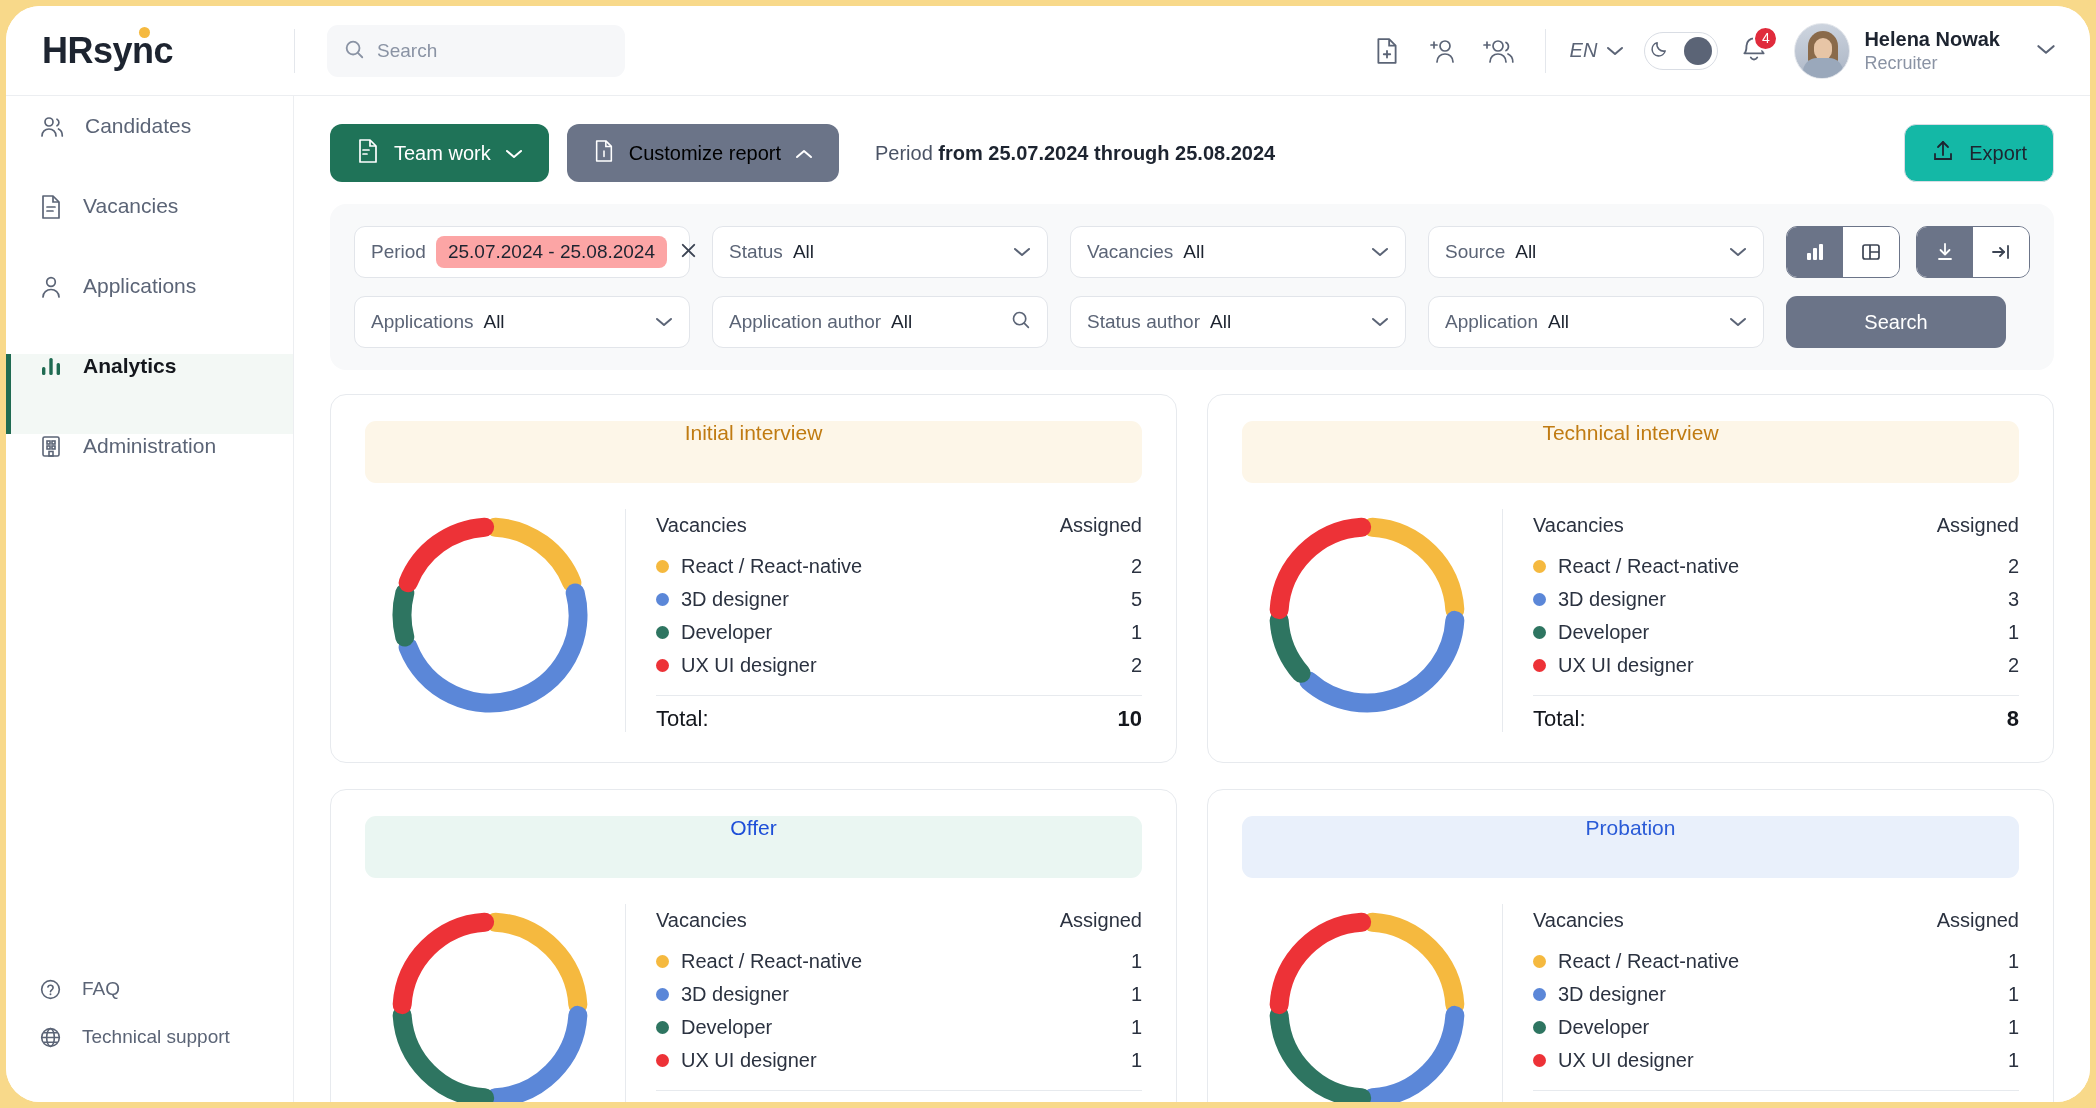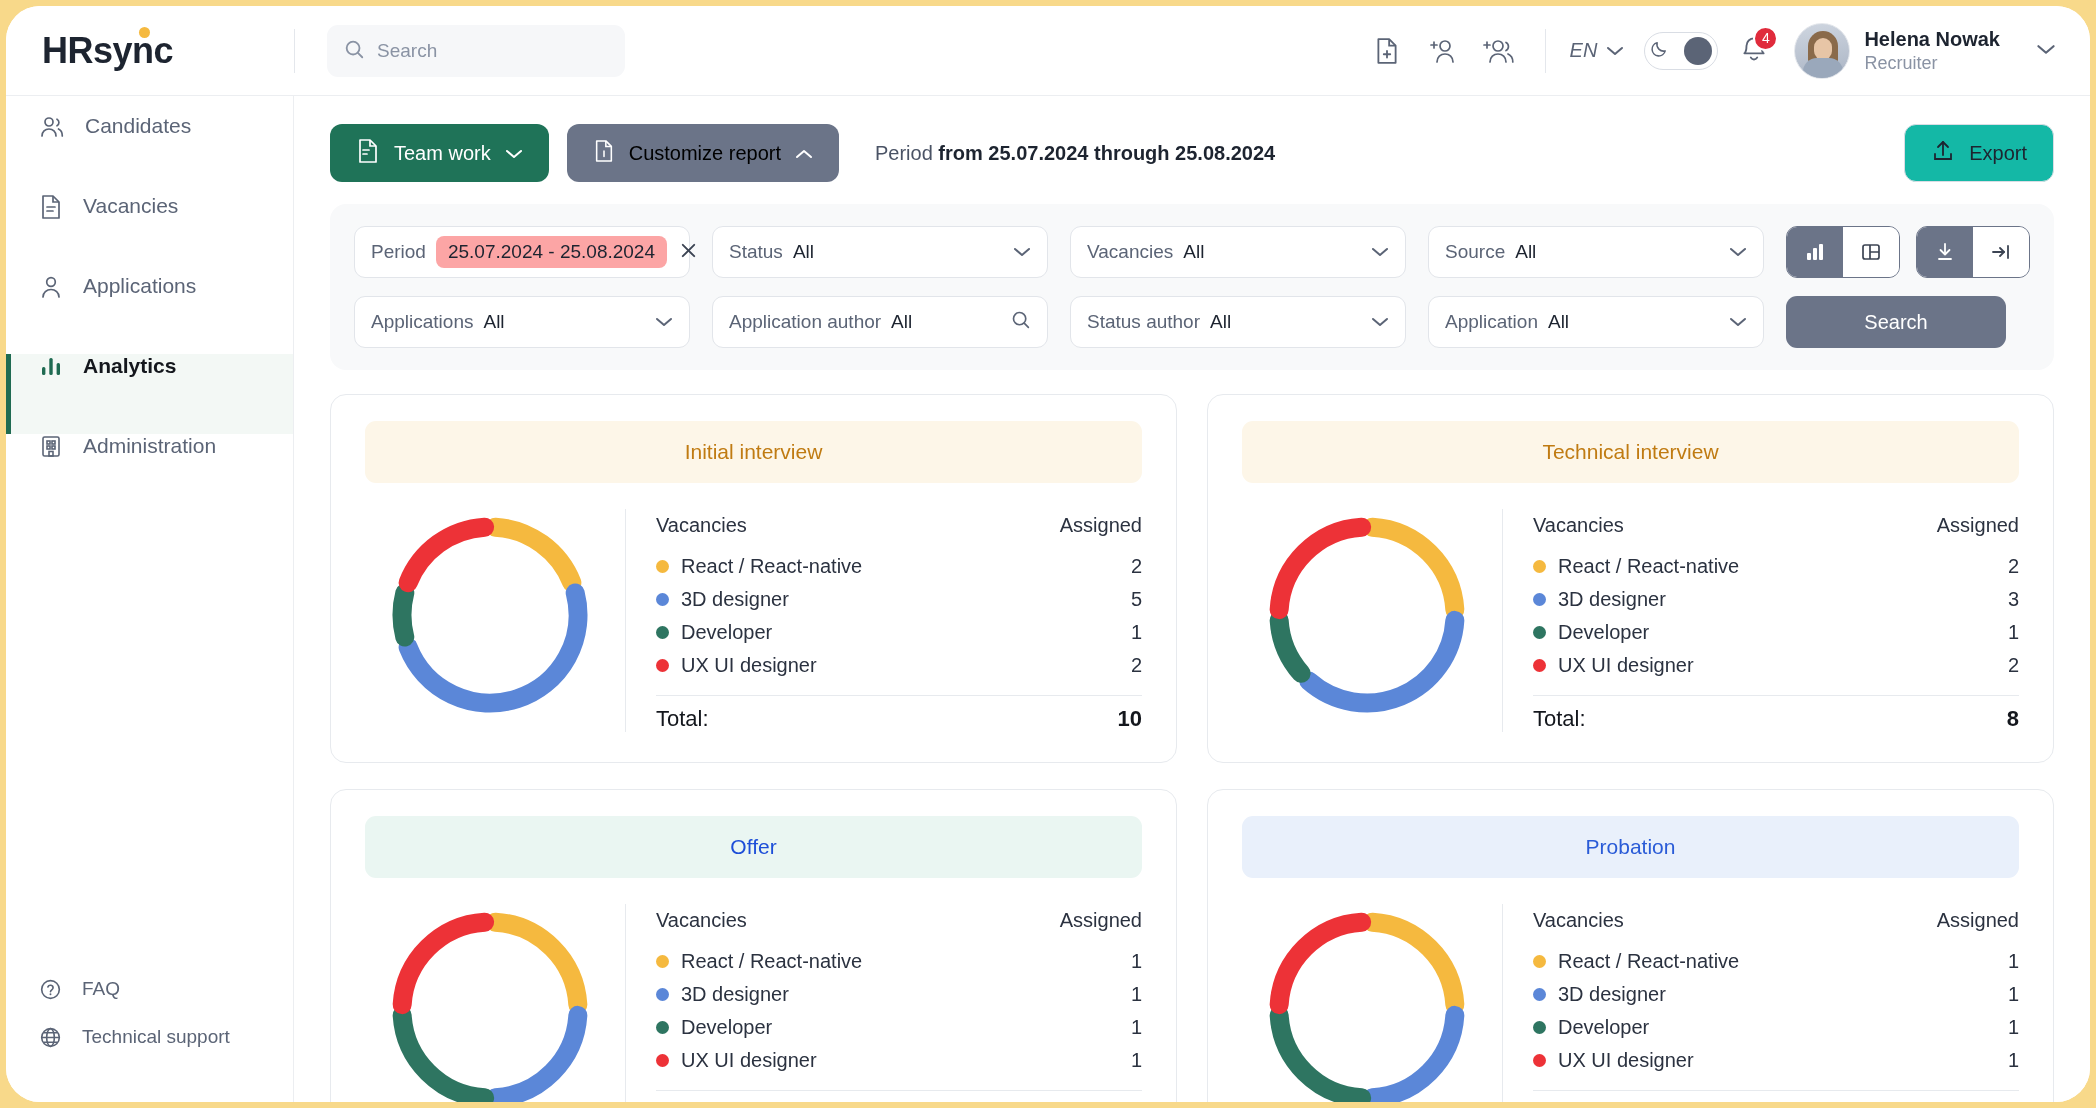--- a/index.html
+++ b/index.html
@@ -287,21 +287,21 @@
   }
   .card {
     background: #fff;
     border: 1px solid #e7eaee;
     border-radius: 16px;
     padding: 26px 34px 30px 34px;
   }
   .card-banner {
     height: 62px;
     border-radius: 11px;
-    display: flex; align-items: center; justify-content: center;
+    display: flex; align-items: flex-start; justify-content: center;
     font-size: 21px;
   }
   .card-body {
     margin-top: 26px;
     display: flex;
     align-items: flex-start;
     gap: 10px;
   }
   .donut-wrap {
     width: 250px; flex: 0 0 250px;

